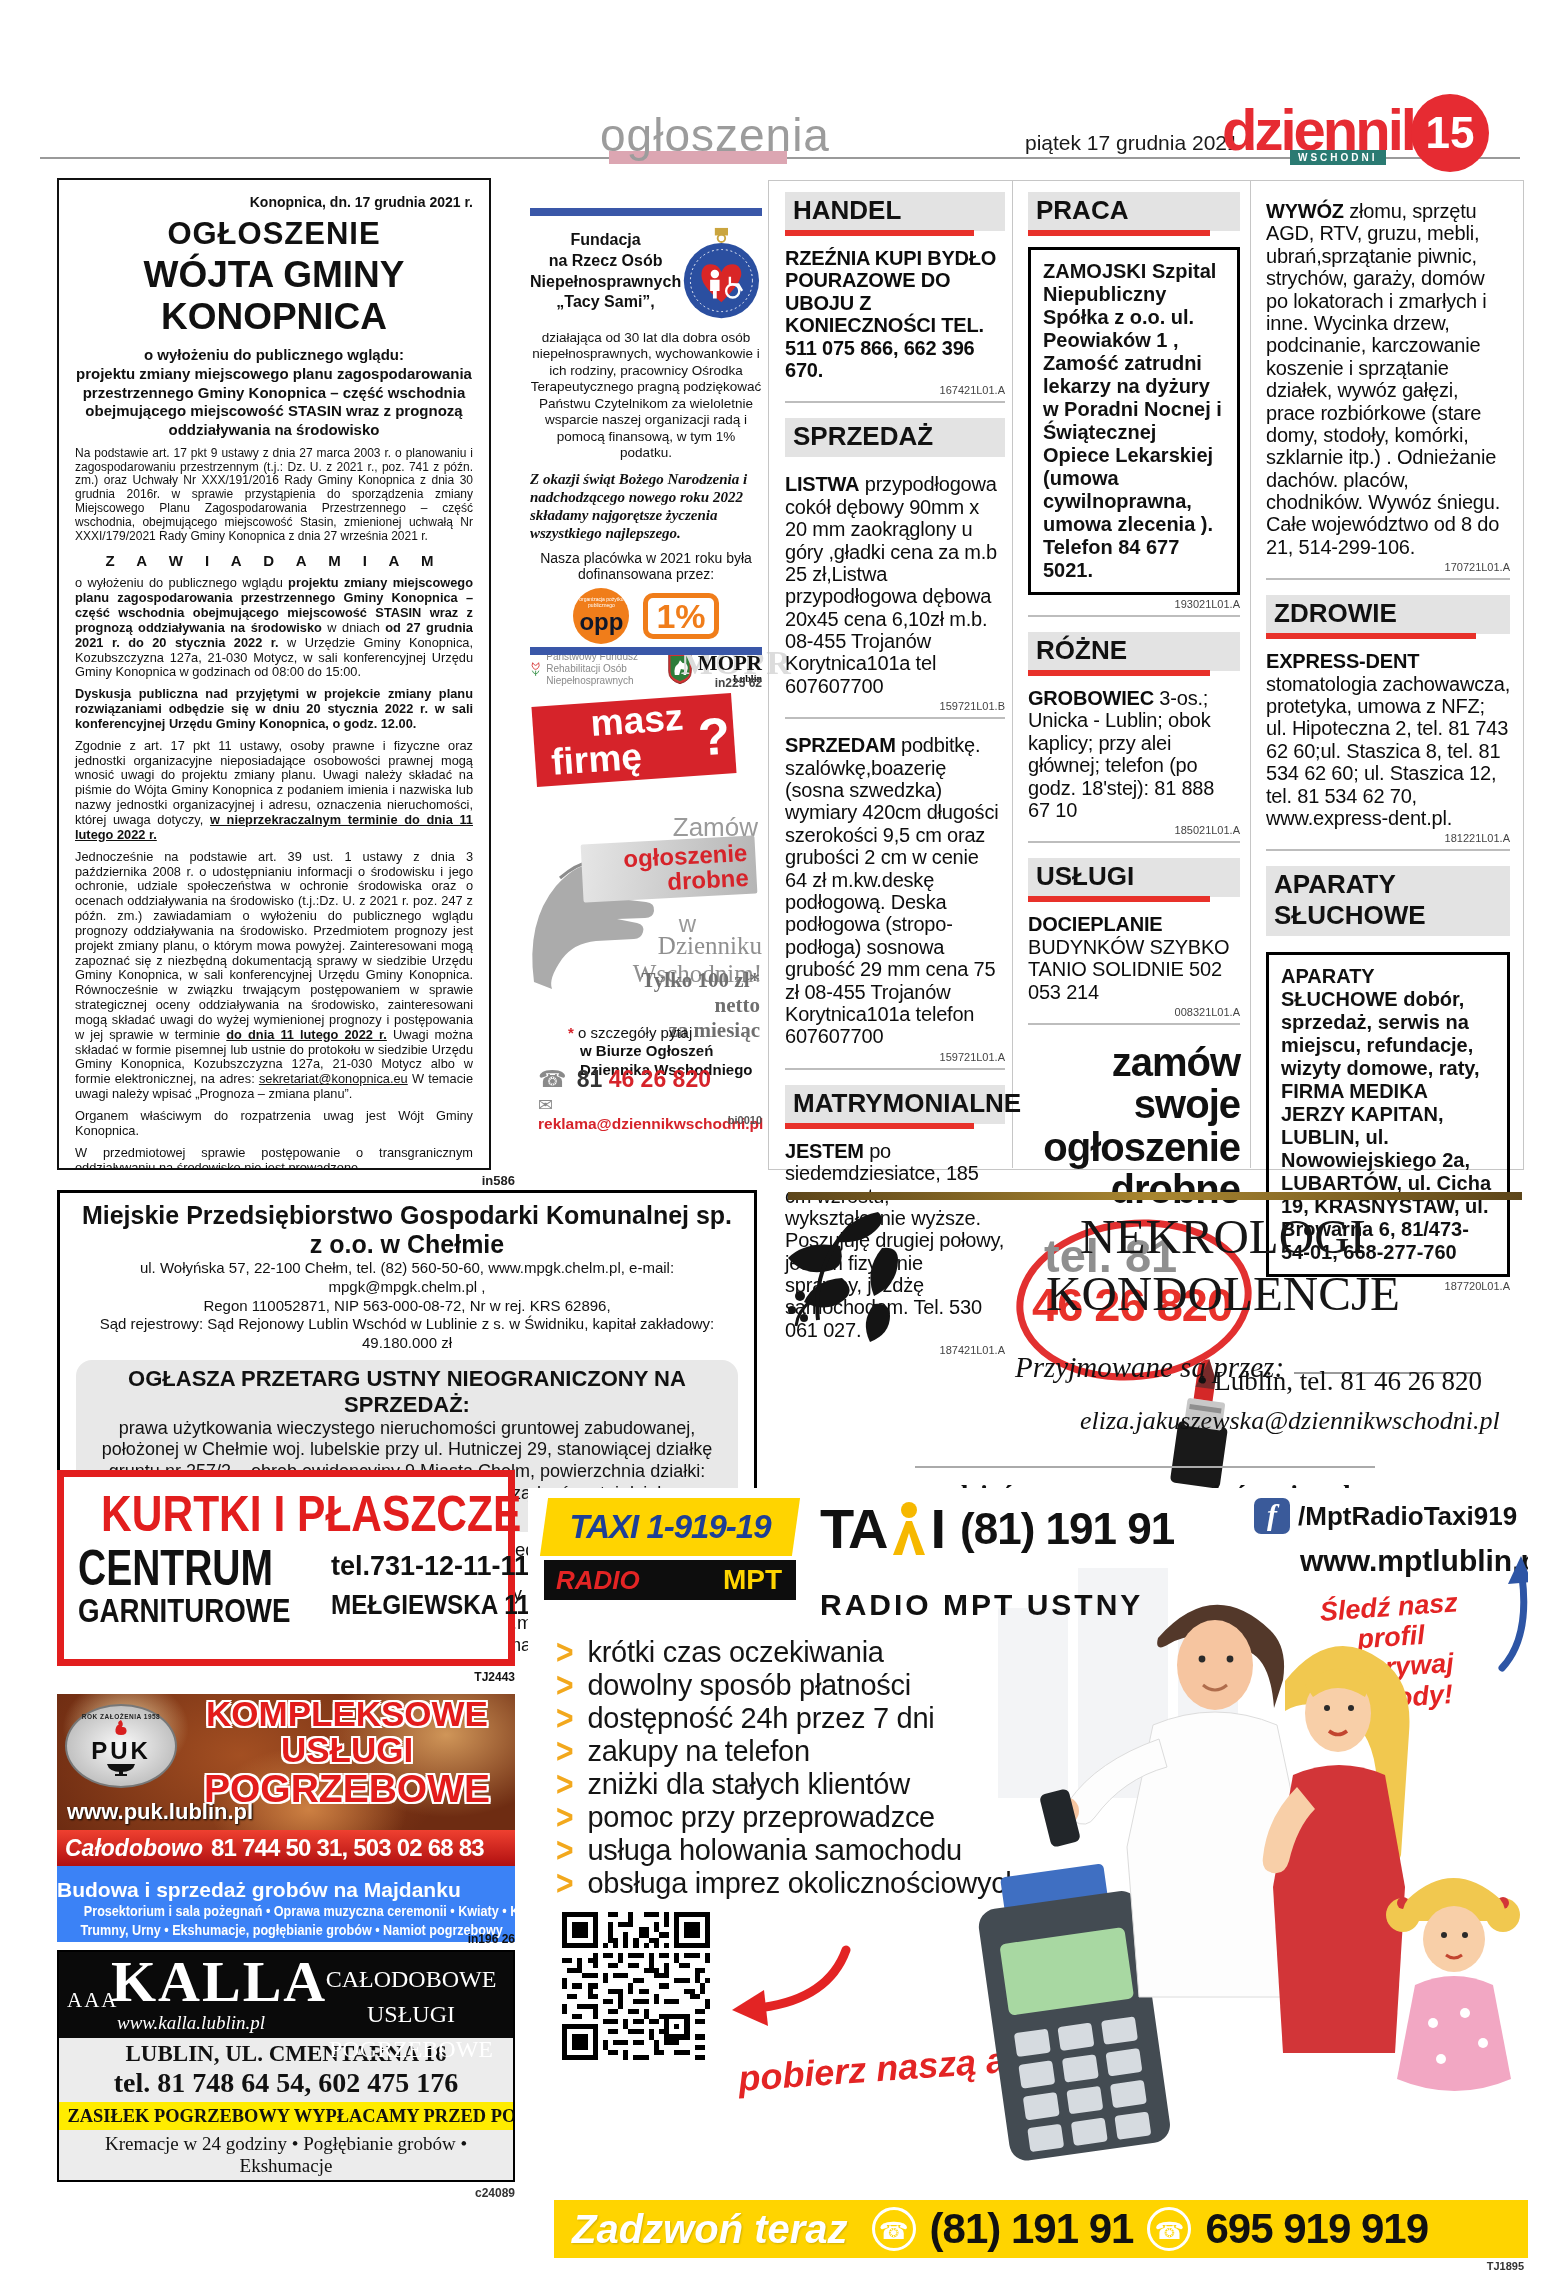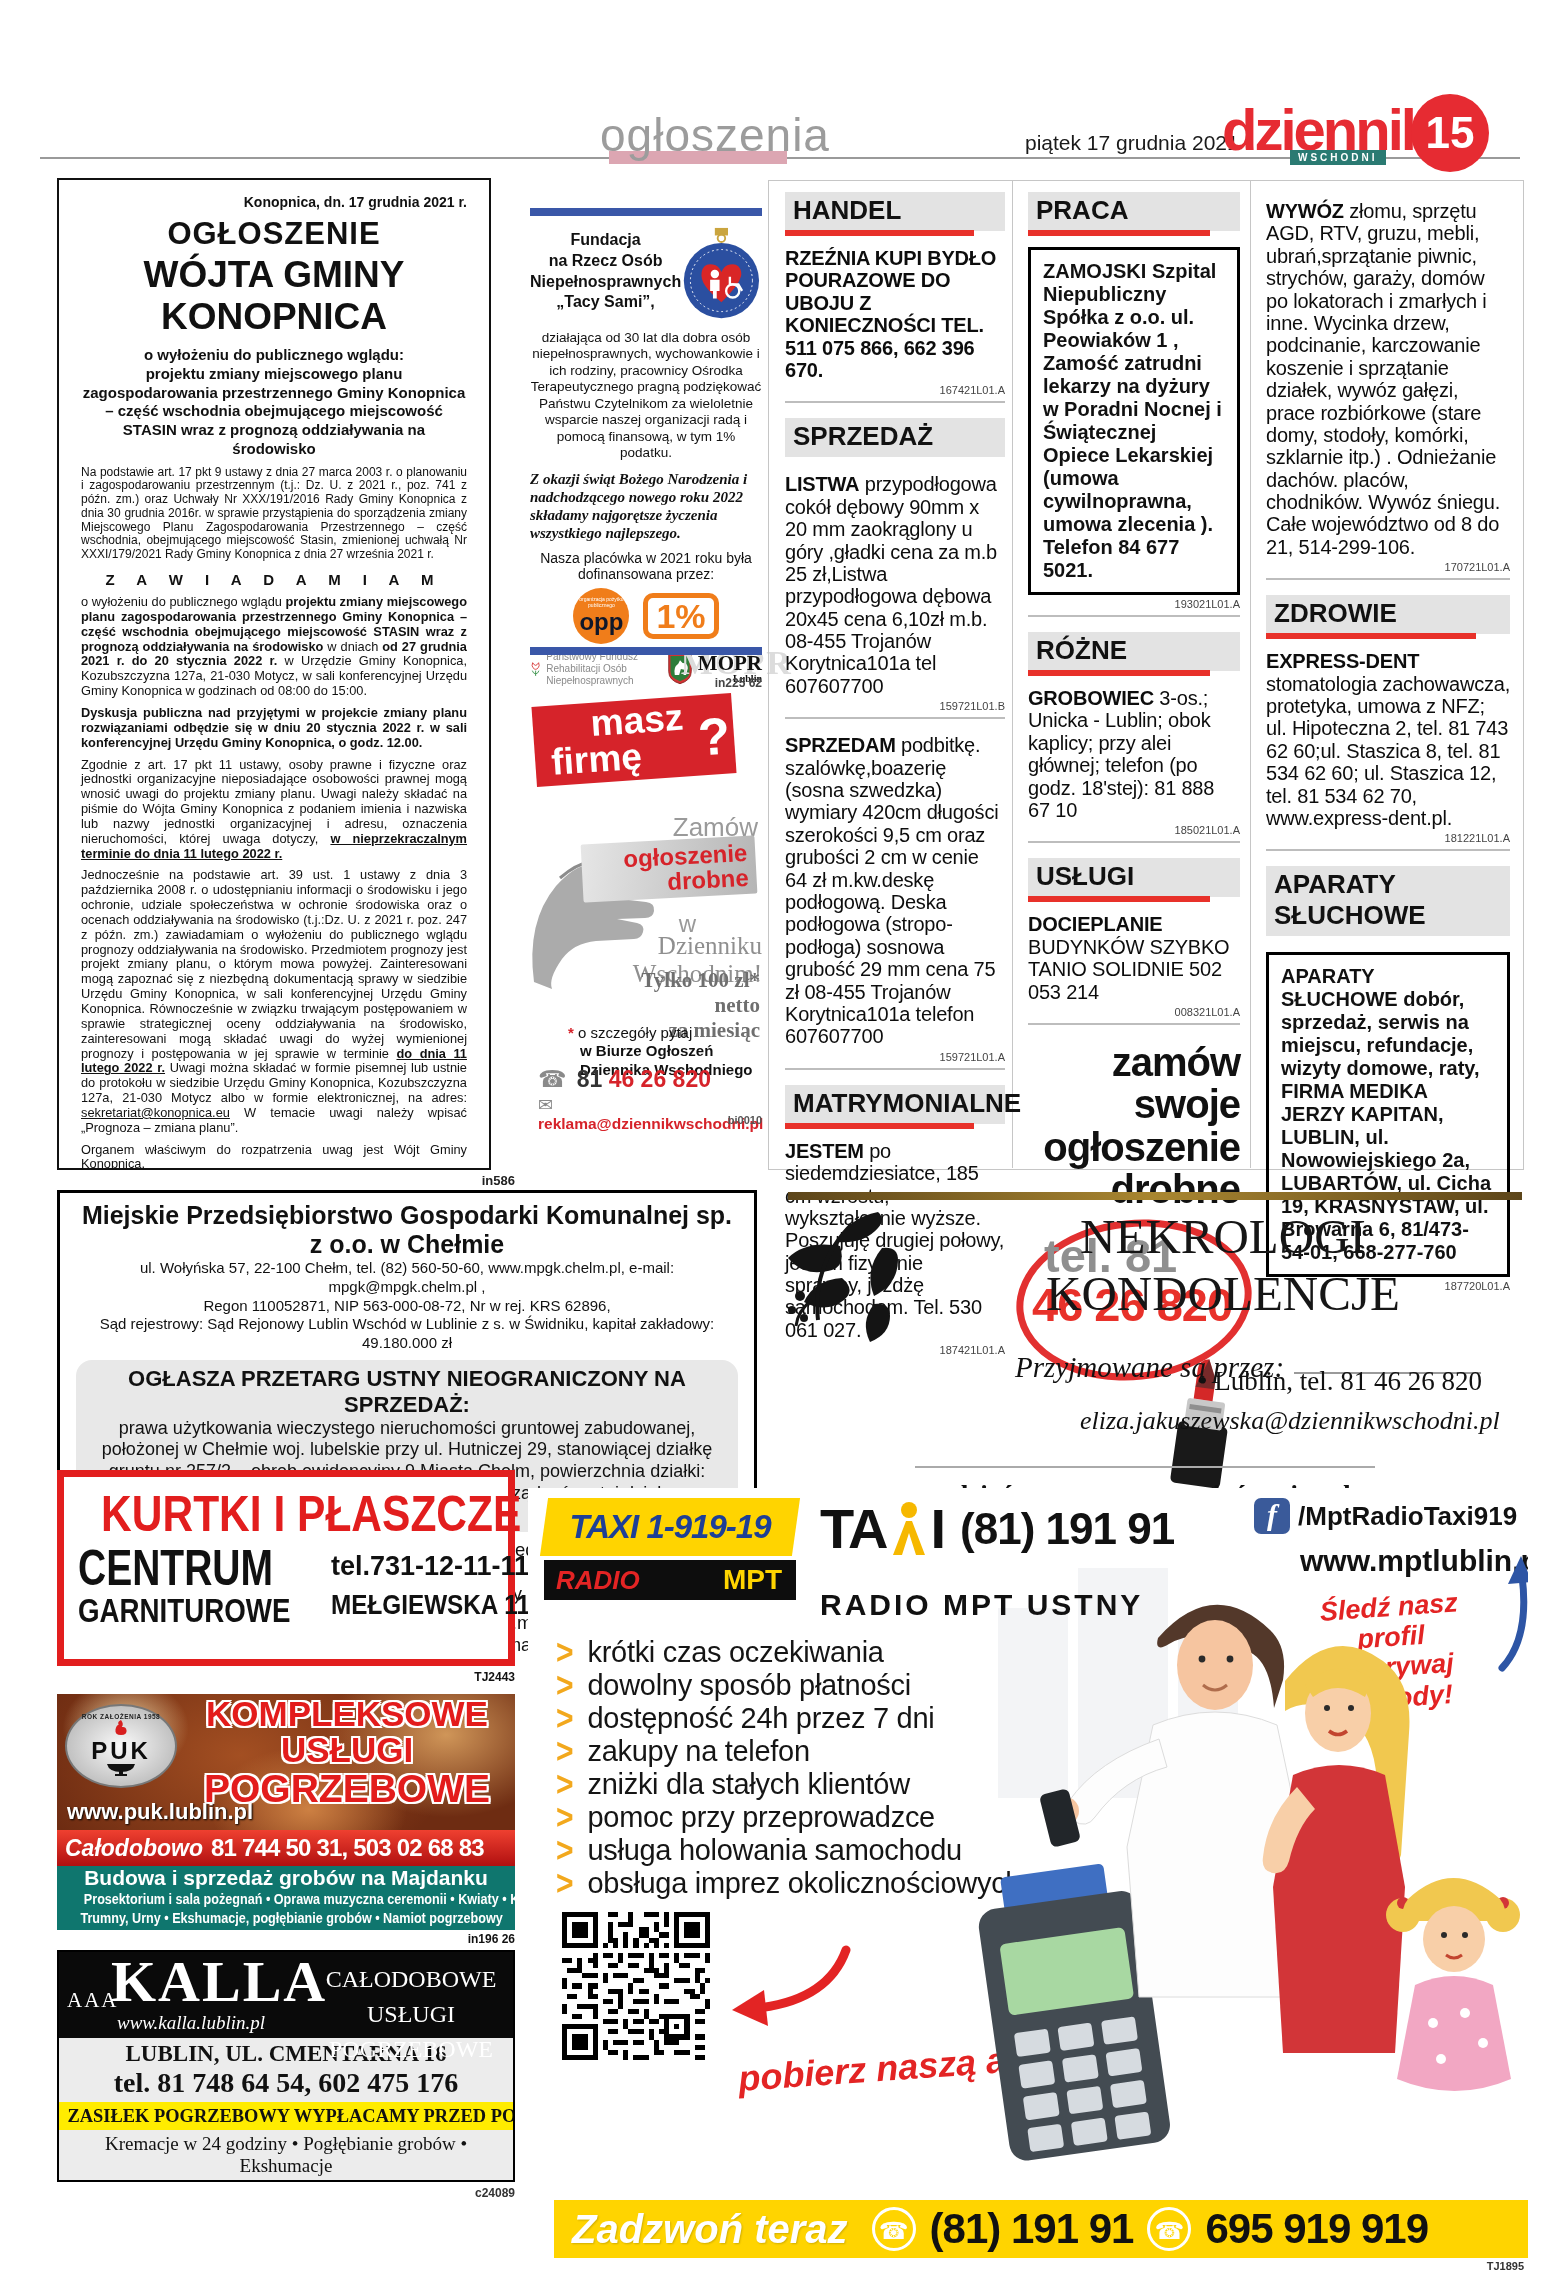--- a/index.html
+++ b/index.html
@@ -11,21 +11,21 @@
   .hdr-pink{position:absolute;left:609px;top:151px;width:178px;height:13px;background:#dca6b2;}
   .hdr-section{position:absolute;left:600px;top:108px;font-size:46px;color:#9c9c9c;letter-spacing:1px;}
   .hdr-date{position:absolute;left:1025px;top:131px;font-size:21px;color:#1a1a1a;}
   .hdr-logo{position:absolute;left:1222px;top:96px;font-size:58px;font-weight:bold;color:#e62b32;letter-spacing:-3px;}
   .hdr-logo-sub{position:absolute;left:68px;top:54px;background:#2a7a72;color:#fff;font-size:10px;
                 letter-spacing:3px;padding:2px 8px;font-weight:bold;}
   .hdr-circle{position:absolute;left:1411px;top:94px;width:78px;height:78px;border-radius:50%;
               background:#e62b32;color:#fff;font-size:44px;font-weight:bold;text-align:center;line-height:78px;}
   
   .kon{position:absolute;left:57px;top:178px;width:434px;height:992px;border:2px solid #111;
-       padding:14px 22px;box-sizing:border-box;overflow:hidden;}
+       padding:14px 16px;box-sizing:border-box;overflow:hidden;}
   .kon-date{text-align:right;font-size:14px;font-weight:bold;}
   .kon-t1{text-align:center;font-size:31px;margin-top:6px;font-weight:bold;letter-spacing:1px;}
   .kon-t2{text-align:center;font-size:37px;margin-top:2px;font-weight:bold;}
   .kon-sub{text-align:center;font-size:15px;font-weight:bold;line-height:1.25;margin-top:8px;}
   .kon-p{font-size:12.8px;line-height:1.16;text-align:justify;margin:7px 0 0 0;}
   .kon-p.small{font-size:12px;line-height:1.15;}
   .kon-p.bold{font-weight:bold;}
   .kon-zaw{text-align:center;font-weight:bold;font-size:15px;letter-spacing:9px;margin-top:9px;}
   .kon-sign{text-align:right;font-size:14px;margin-top:6px;}
   .u{text-decoration:underline;}
@@ -156,21 +156,21 @@
   .puk-found{font-size:6.5px;font-weight:bold;color:#222;margin-top:7px;letter-spacing:.5px;}
   .puk-name{font-size:24px;font-weight:bold;letter-spacing:3px;line-height:1;color:#0d0d0d;}
   .puk-titles{position:absolute;left:124px;top:2px;right:2px;text-align:center;color:#e31c1c;font-weight:bold;
     line-height:1.04;text-shadow:-2px 0 #fff,2px 0 #fff,0 -2px #fff,0 2px #fff,-2px -2px #fff,2px 2px #fff,-2px 2px #fff,2px -2px #fff;}
   .puk-t1{font-size:35px;}.puk-t2{font-size:35px;}.puk-t3{font-size:39px;}
   .puk-www{position:absolute;left:10px;bottom:5px;color:#fff;font-weight:bold;font-size:22px;text-shadow:1px 1px 2px #000;}
   .puk-red{height:36px;background:linear-gradient(#ef4030,#b01010);display:flex;align-items:center;
            padding:0 8px;color:#fff;white-space:nowrap;}
   .puk-cal{font-style:italic;font-weight:bold;font-size:23px;margin-right:8px;}
   .puk-ph{font-weight:bold;font-size:24px;letter-spacing:-0.8px;}
-  .puk-black{height:64px;background:#0f766e;color:#fff;text-align:center;padding-top:0;}
+  .puk-black{height:64px;background:#3b82f6;color:#fff;text-align:left;padding-top:12px;}
   .puk-b1{font-size:21px;font-weight:bold;}
   .puk-b23{font-size:14px;font-weight:bold;line-height:1.35;white-space:nowrap;}
   .puk-b23 span{display:inline-block;transform:scaleX(.9);}
   .puk-id{position:absolute;left:57px;top:1932px;width:458px;text-align:right;font-size:12px;font-weight:bold;}
   
   .kalla{position:absolute;left:57px;top:1950px;width:458px;height:232px;border:2px solid #000;
          box-sizing:border-box;font-family:"Liberation Serif",serif;overflow:hidden;}
   .ka-top{position:relative;height:86px;background:#0a0a0a;color:#fff;}
   .ka-aaa{position:absolute;left:8px;top:36px;font-size:21px;letter-spacing:2px;}
   .ka-brand{position:absolute;left:52px;top:-4px;font-size:58px;font-weight:bold;letter-spacing:2px;}

